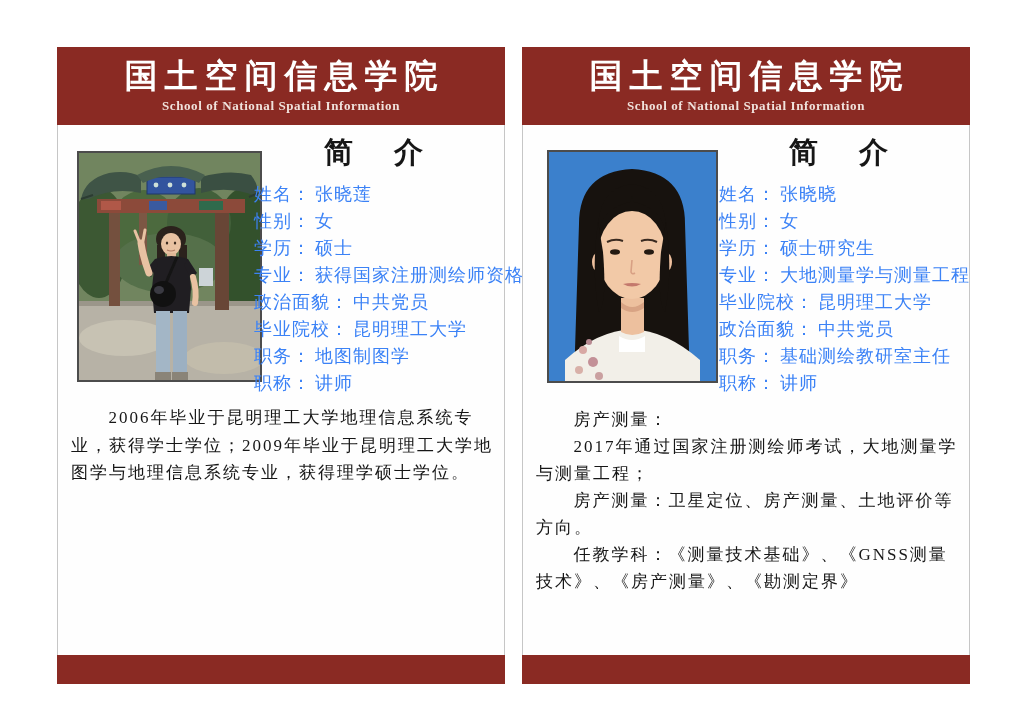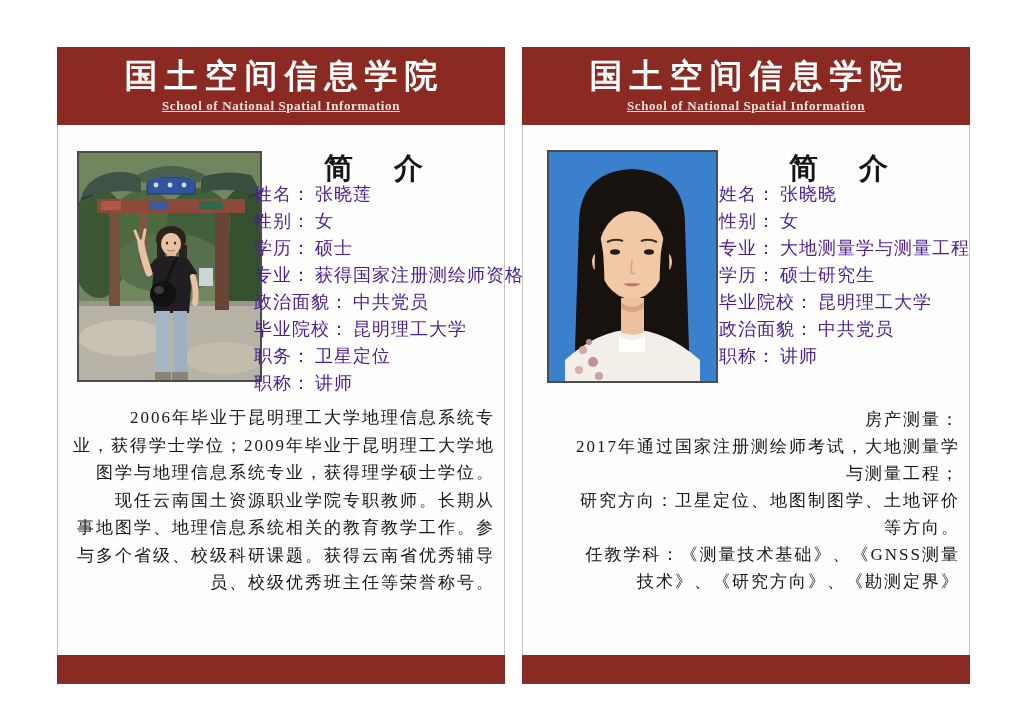--- a/index.html
+++ b/index.html
@@ -18,49 +18,49 @@
   .card-header {
     height:78px; margin:-1px -1px 0 -1px; background:#8a2a23;
     color:#ffffff; text-align:center; padding-top:9px; box-sizing:border-box;
     flex:0 0 auto;
   }
   .header-title {
     font-size:33px; font-weight:bold; letter-spacing:7px; line-height:1.25;
     text-indent:7px;
   }
   .header-subtitle {
-    font-size:13px; font-weight:bold; color:#f0e2dc; letter-spacing:0.6px; margin-top:1px;text-decoration:underline;
+    font-size:13px; font-weight:bold; color:#f0e2dc; letter-spacing:0.6px; margin-top:1px;
   }
 
   .card-body { position:relative; flex:1 1 auto; }
 
   .photo {
     position:absolute; border:2px solid #4c4c4c; background:#888; overflow:hidden;
   }
   .card-left  .photo { left:19px; top:26px; width:181px; height:227px; }
   .card-right .photo { left:24px; top:25px; width:167px; height:229px; }
   .photo svg { display:block; width:100%; height:100%; }
 
   .section-title {
-    position:absolute; left:195px; right:10px; top:8px; margin:16px;
+    position:absolute; left:195px; right:10px; top:8px; margin:0;
     text-align:center; font-size:29px; font-weight:600; letter-spacing:6px;
     text-indent:6px; color:#161616;
   }
 
   .info-list {
     position:absolute; left:196px; top:56px; right:0;
     list-style:none; margin:0; padding:0;
-    font-size:18px; line-height:27px; letter-spacing:1px; color:#4c1d95;
+    font-size:18px; line-height:27px; letter-spacing:1px; color:#3b82f6;
   }
   .info-row { white-space:nowrap; }
   .info-row .label { margin-right:4px; }
 
   .bio {
     position:absolute; left:13px; right:9px; top:279px;
-    font-size:17px; line-height:27.5px; letter-spacing:2px; color:#161616;text-align:right;
+    font-size:17px; line-height:27.5px; letter-spacing:2px; color:#161616;
   }
   .card-right .bio { top:281px; line-height:27px; }
   .bio p { margin:0; text-indent:2.2em; }
 
   .card-footer {
     height:29px; background:#8a2a23; margin:0 -1px -1px -1px; flex:0 0 auto;
   }
 </style>
 </head>
 <body>
@@ -141,27 +141,26 @@
 
       <h2 class="section-title">简　介</h2>
 
       <ul class="info-list">
         <li class="info-row"><span class="label">姓名：</span><span class="value">张晓莲</span></li>
         <li class="info-row"><span class="label">性别：</span><span class="value">女</span></li>
         <li class="info-row"><span class="label">学历：</span><span class="value">硕士</span></li>
         <li class="info-row"><span class="label">专业：</span><span class="value">获得国家注册测绘师资格</span></li>
         <li class="info-row"><span class="label">政治面貌：</span><span class="value">中共党员</span></li>
         <li class="info-row"><span class="label">毕业院校：</span><span class="value">昆明理工大学</span></li>
-        <li class="info-row"><span class="label">职务：</span><span class="value">卫星定位</span></li>
+        <li class="info-row"><span class="label">职务：</span><span class="value">地图制图学</span></li>
         <li class="info-row"><span class="label">职称：</span><span class="value">讲师</span></li>
       </ul>
 
       <div class="bio">
         <p>2006年毕业于昆明理工大学地理信息系统专业，获得学士学位；2009年毕业于昆明理工大学地图学与地理信息系统专业，获得理学硕士学位。</p>
-        <p>现任云南国土资源职业学院专职教师。长期从事地图学、地理信息系统相关的教育教学工作。参与多个省级、校级科研课题。获得云南省优秀辅导员、校级优秀班主任等荣誉称号。</p>
       </div>
     </div>
 
     <footer class="card-footer"></footer>
   </section>
 
   <section class="card card-right">
     <header class="card-header">
       <div class="header-title">国土空间信息学院</div>
       <div class="header-subtitle">School of National Spatial Information</div>
@@ -207,31 +206,32 @@
 
           <path d="M74,132 Q83,137 92,132 Q83,130 74,132 Z" fill="#c4796d"></path>
         </svg>
       </div>
 
       <h2 class="section-title">简　介</h2>
 
       <ul class="info-list">
         <li class="info-row"><span class="label">姓名：</span><span class="value">张晓晓</span></li>
         <li class="info-row"><span class="label">性别：</span><span class="value">女</span></li>
+        <li class="info-row"><span class="label">学历：</span><span class="value">硕士研究生</span></li>
         <li class="info-row"><span class="label">专业：</span><span class="value">大地测量学与测量工程</span></li>
-        <li class="info-row"><span class="label">学历：</span><span class="value">硕士研究生</span></li>
         <li class="info-row"><span class="label">毕业院校：</span><span class="value">昆明理工大学</span></li>
         <li class="info-row"><span class="label">政治面貌：</span><span class="value">中共党员</span></li>
+        <li class="info-row"><span class="label">职务：</span><span class="value">基础测绘教研室主任</span></li>
         <li class="info-row"><span class="label">职称：</span><span class="value">讲师</span></li>
       </ul>
 
       <div class="bio">
         <p>房产测量：</p>
         <p>2017年通过国家注册测绘师考试，大地测量学与测量工程；</p>
-        <p>研究方向：卫星定位、地图制图学、土地评价等方向。</p>
-        <p>任教学科：《测量技术基础》、《GNSS测量技术》、《研究方向》、《勘测定界》</p>
+        <p>房产测量：卫星定位、房产测量、土地评价等方向。</p>
+        <p>任教学科：《测量技术基础》、《GNSS测量技术》、《房产测量》、《勘测定界》</p>
       </div>
     </div>
 
     <footer class="card-footer"></footer>
   </section>
 
 </div>
 
 </body></html>

